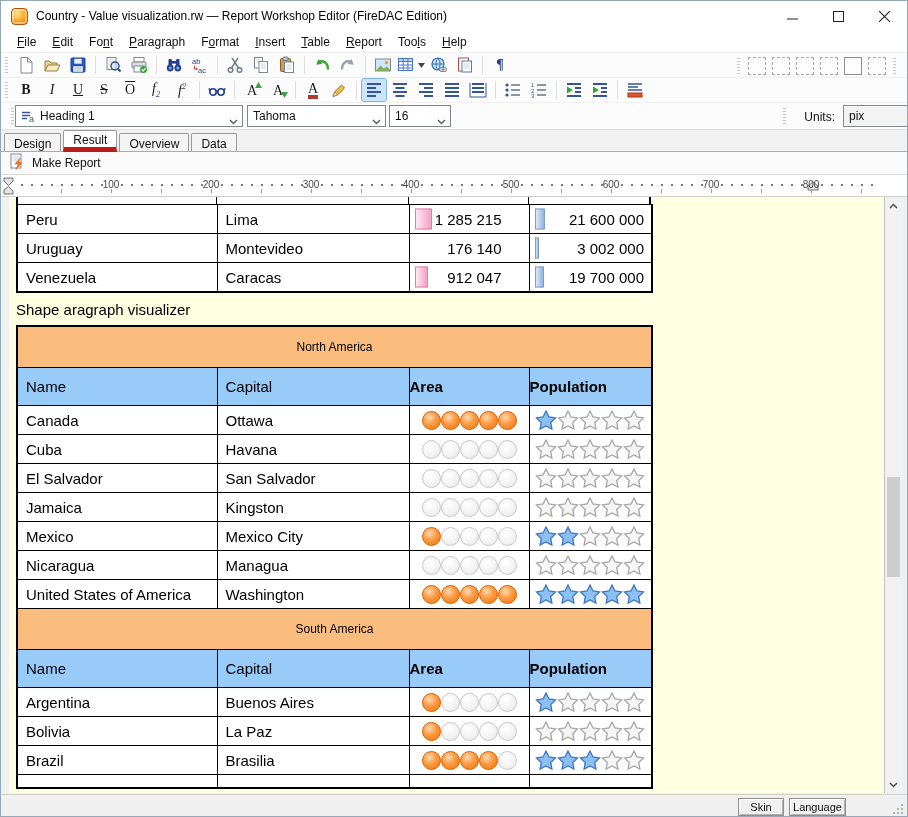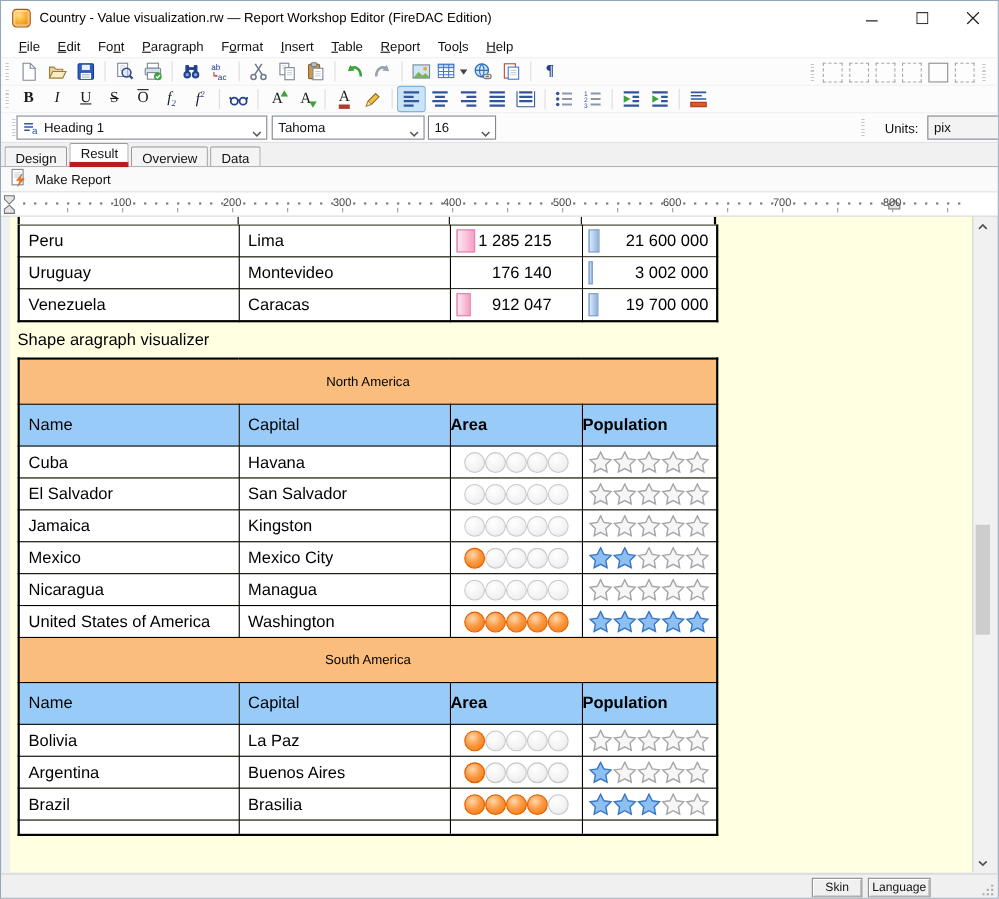--- a/index.html
+++ b/index.html
@@ -691,20 +691,36 @@
         <tr>
           <td colspan="4" class="band" style="background:#FABD7D">North America</td>
         </tr>
         <tr>
           <td class="hdr " style="background:#99CBF8">Name</td>
           <td class="hdr " style="background:#99CBF8">Capital</td>
           <td class="hdr ctr" style="background:#99CBF8">Area</td>
           <td class="hdr ctr" style="background:#99CBF8">Population</td>
         </tr>
         <tr>
+          <td class="txt">Canada</td>
+          <td class="txt">Ottawa</td>
+          <td class="shapes"><i class="dot on"></i><i class="dot on"></i><i class="dot on"></i><i class="dot on"></i><i class="dot on"></i></td>
+          <td class="shapes"><svg class="star" width="22" height="21">
+              <path class="on" d="M11,1 L13.94,6.95 L20.51,7.91 L15.76,12.55 L16.88,19.09 L11,16 L5.12,19.09 L6.24,12.55 L1.49,7.91 L8.06,6.95 Z"></path>
+            </svg><svg class="star" width="22" height="21">
+              <path class="off" d="M11,1 L13.94,6.95 L20.51,7.91 L15.76,12.55 L16.88,19.09 L11,16 L5.12,19.09 L6.24,12.55 L1.49,7.91 L8.06,6.95 Z"></path>
+            </svg><svg class="star" width="22" height="21">
+              <path class="off" d="M11,1 L13.94,6.95 L20.51,7.91 L15.76,12.55 L16.88,19.09 L11,16 L5.12,19.09 L6.24,12.55 L1.49,7.91 L8.06,6.95 Z"></path>
+            </svg><svg class="star" width="22" height="21">
+              <path class="off" d="M11,1 L13.94,6.95 L20.51,7.91 L15.76,12.55 L16.88,19.09 L11,16 L5.12,19.09 L6.24,12.55 L1.49,7.91 L8.06,6.95 Z"></path>
+            </svg><svg class="star" width="22" height="21">
+              <path class="off" d="M11,1 L13.94,6.95 L20.51,7.91 L15.76,12.55 L16.88,19.09 L11,16 L5.12,19.09 L6.24,12.55 L1.49,7.91 L8.06,6.95 Z"></path>
+            </svg></td>
+        </tr>
+        <tr>
           <td class="txt">Cuba</td>
           <td class="txt">Havana</td>
           <td class="shapes"><i class="dot off"></i><i class="dot off"></i><i class="dot off"></i><i class="dot off"></i><i class="dot off"></i></td>
           <td class="shapes"><svg class="star" width="22" height="21">
               <path class="off" d="M11,1 L13.94,6.95 L20.51,7.91 L15.76,12.55 L16.88,19.09 L11,16 L5.12,19.09 L6.24,12.55 L1.49,7.91 L8.06,6.95 Z"></path>
             </svg><svg class="star" width="22" height="21">
               <path class="off" d="M11,1 L13.94,6.95 L20.51,7.91 L15.76,12.55 L16.88,19.09 L11,16 L5.12,19.09 L6.24,12.55 L1.49,7.91 L8.06,6.95 Z"></path>
             </svg><svg class="star" width="22" height="21">
               <path class="off" d="M11,1 L13.94,6.95 L20.51,7.91 L15.76,12.55 L16.88,19.09 L11,16 L5.12,19.09 L6.24,12.55 L1.49,7.91 L8.06,6.95 Z"></path>
             </svg><svg class="star" width="22" height="21">
@@ -796,41 +812,41 @@
         <tr>
           <td colspan="4" class="band" style="background:#FABD7D">South America</td>
         </tr>
         <tr>
           <td class="hdr " style="background:#99CBF8">Name</td>
           <td class="hdr " style="background:#99CBF8">Capital</td>
           <td class="hdr ctr" style="background:#99CBF8">Area</td>
           <td class="hdr ctr" style="background:#99CBF8">Population</td>
         </tr>
         <tr>
+          <td class="txt">Argentina</td>
+          <td class="txt">Buenos Aires</td>
+          <td class="shapes"><i class="dot on"></i><i class="dot off"></i><i class="dot off"></i><i class="dot off"></i><i class="dot off"></i></td>
+          <td class="shapes"><svg class="star" width="22" height="21">
+              <path class="on" d="M11,1 L13.94,6.95 L20.51,7.91 L15.76,12.55 L16.88,19.09 L11,16 L5.12,19.09 L6.24,12.55 L1.49,7.91 L8.06,6.95 Z"></path>
+            </svg><svg class="star" width="22" height="21">
+              <path class="off" d="M11,1 L13.94,6.95 L20.51,7.91 L15.76,12.55 L16.88,19.09 L11,16 L5.12,19.09 L6.24,12.55 L1.49,7.91 L8.06,6.95 Z"></path>
+            </svg><svg class="star" width="22" height="21">
+              <path class="off" d="M11,1 L13.94,6.95 L20.51,7.91 L15.76,12.55 L16.88,19.09 L11,16 L5.12,19.09 L6.24,12.55 L1.49,7.91 L8.06,6.95 Z"></path>
+            </svg><svg class="star" width="22" height="21">
+              <path class="off" d="M11,1 L13.94,6.95 L20.51,7.91 L15.76,12.55 L16.88,19.09 L11,16 L5.12,19.09 L6.24,12.55 L1.49,7.91 L8.06,6.95 Z"></path>
+            </svg><svg class="star" width="22" height="21">
+              <path class="off" d="M11,1 L13.94,6.95 L20.51,7.91 L15.76,12.55 L16.88,19.09 L11,16 L5.12,19.09 L6.24,12.55 L1.49,7.91 L8.06,6.95 Z"></path>
+            </svg></td>
+        </tr>
+        <tr>
           <td class="txt">Bolivia</td>
           <td class="txt">La Paz</td>
           <td class="shapes"><i class="dot on"></i><i class="dot off"></i><i class="dot off"></i><i class="dot off"></i><i class="dot off"></i></td>
           <td class="shapes"><svg class="star" width="22" height="21">
               <path class="off" d="M11,1 L13.94,6.95 L20.51,7.91 L15.76,12.55 L16.88,19.09 L11,16 L5.12,19.09 L6.24,12.55 L1.49,7.91 L8.06,6.95 Z"></path>
-            </svg><svg class="star" width="22" height="21">
-              <path class="off" d="M11,1 L13.94,6.95 L20.51,7.91 L15.76,12.55 L16.88,19.09 L11,16 L5.12,19.09 L6.24,12.55 L1.49,7.91 L8.06,6.95 Z"></path>
-            </svg><svg class="star" width="22" height="21">
-              <path class="off" d="M11,1 L13.94,6.95 L20.51,7.91 L15.76,12.55 L16.88,19.09 L11,16 L5.12,19.09 L6.24,12.55 L1.49,7.91 L8.06,6.95 Z"></path>
-            </svg><svg class="star" width="22" height="21">
-              <path class="off" d="M11,1 L13.94,6.95 L20.51,7.91 L15.76,12.55 L16.88,19.09 L11,16 L5.12,19.09 L6.24,12.55 L1.49,7.91 L8.06,6.95 Z"></path>
-            </svg><svg class="star" width="22" height="21">
-              <path class="off" d="M11,1 L13.94,6.95 L20.51,7.91 L15.76,12.55 L16.88,19.09 L11,16 L5.12,19.09 L6.24,12.55 L1.49,7.91 L8.06,6.95 Z"></path>
-            </svg></td>
-        </tr>
-        <tr>
-          <td class="txt">Argentina</td>
-          <td class="txt">Buenos Aires</td>
-          <td class="shapes"><i class="dot on"></i><i class="dot off"></i><i class="dot off"></i><i class="dot off"></i><i class="dot off"></i></td>
-          <td class="shapes"><svg class="star" width="22" height="21">
-              <path class="on" d="M11,1 L13.94,6.95 L20.51,7.91 L15.76,12.55 L16.88,19.09 L11,16 L5.12,19.09 L6.24,12.55 L1.49,7.91 L8.06,6.95 Z"></path>
             </svg><svg class="star" width="22" height="21">
               <path class="off" d="M11,1 L13.94,6.95 L20.51,7.91 L15.76,12.55 L16.88,19.09 L11,16 L5.12,19.09 L6.24,12.55 L1.49,7.91 L8.06,6.95 Z"></path>
             </svg><svg class="star" width="22" height="21">
               <path class="off" d="M11,1 L13.94,6.95 L20.51,7.91 L15.76,12.55 L16.88,19.09 L11,16 L5.12,19.09 L6.24,12.55 L1.49,7.91 L8.06,6.95 Z"></path>
             </svg><svg class="star" width="22" height="21">
               <path class="off" d="M11,1 L13.94,6.95 L20.51,7.91 L15.76,12.55 L16.88,19.09 L11,16 L5.12,19.09 L6.24,12.55 L1.49,7.91 L8.06,6.95 Z"></path>
             </svg><svg class="star" width="22" height="21">
               <path class="off" d="M11,1 L13.94,6.95 L20.51,7.91 L15.76,12.55 L16.88,19.09 L11,16 L5.12,19.09 L6.24,12.55 L1.49,7.91 L8.06,6.95 Z"></path>
             </svg></td>
         </tr>

